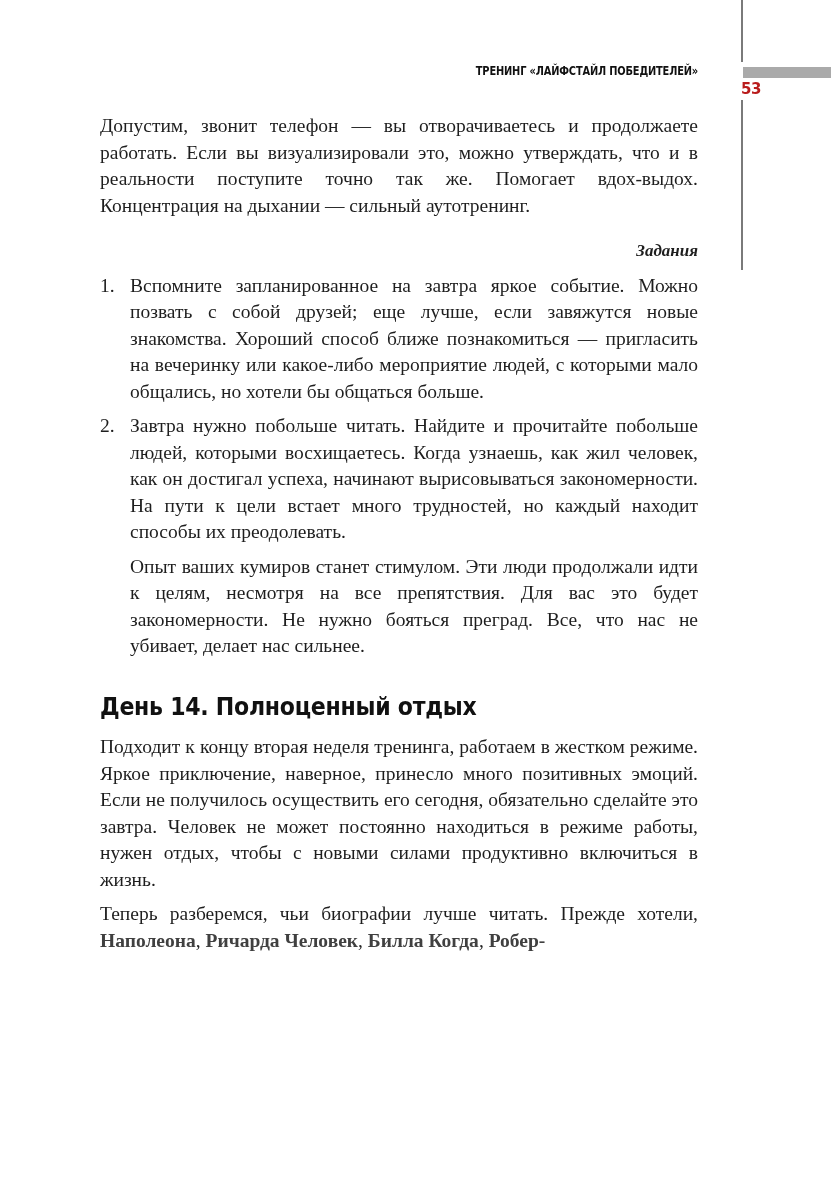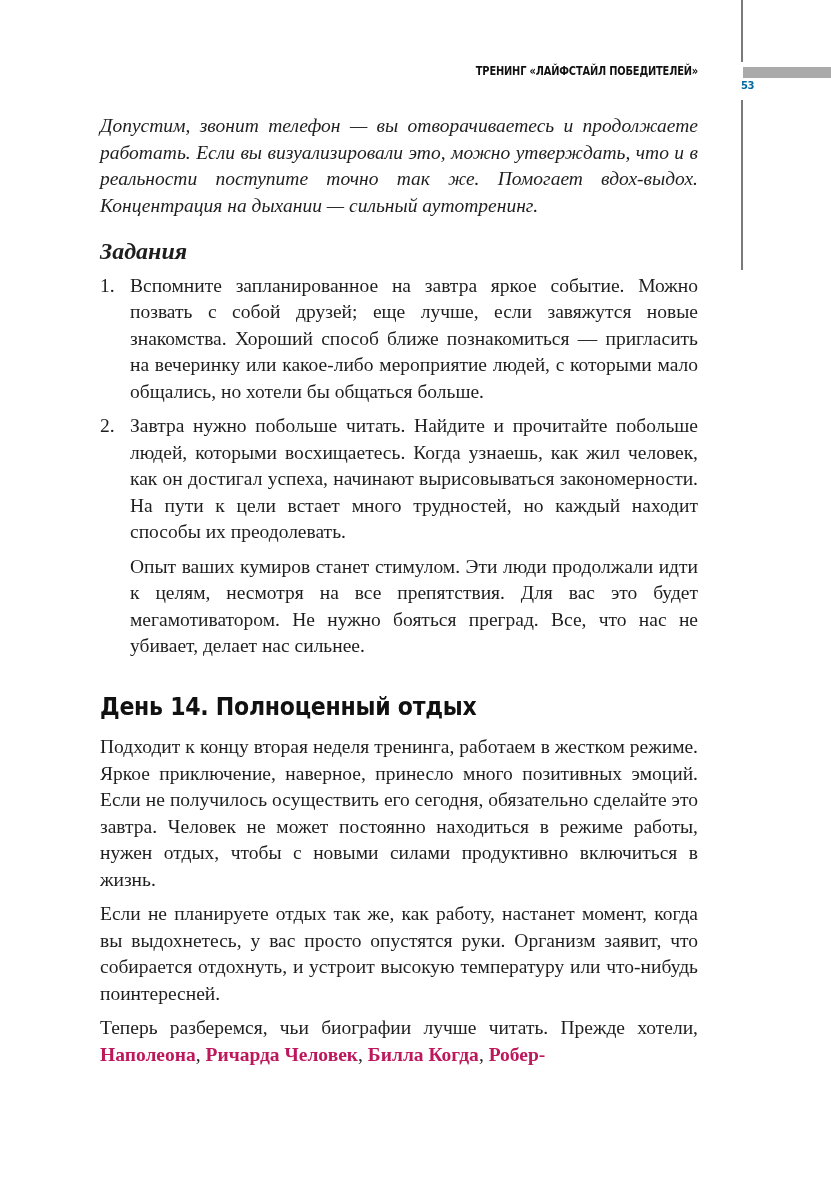--- a/index.html
+++ b/index.html
@@ -6,45 +6,45 @@
   body {
     width: 831px; height: 1200px; background: #ffffff; position: relative; overflow: hidden;
     color: #1a1a1a;
   }
   .vline { position: absolute; left: 741px; width: 2px; background: #7a7a7a; }
   .vline.top { top: 0; height: 62px; }
   .vline.bottom { top: 100px; height: 170px; }
   .gray-bar { position: absolute; left: 743px; top: 67px; width: 88px; height: 11px; background: #aaaaaa; }
   .page-num {
     position: absolute; left: 741px; top: 80px;
-    font-family: "DejaVu Sans", sans-serif; font-weight: bold; font-size: 10px; color: #0369a1;
+    font-family: "DejaVu Sans", sans-serif; font-weight: bold; font-size: 15px; color: #b91c1c;
     letter-spacing: -0.5px;
   }
   .running-head {
     position: absolute; right: 133px; top: 64px;
     font-family: "DejaVu Sans", sans-serif; font-weight: bold; font-size: 12px; color: #111;
     transform: scaleX(0.82); transform-origin: right center; white-space: nowrap; letter-spacing: -0.2px;
   }
   .content {
     position: absolute; left: 100px; top: 113px; width: 598px;
     font-family: "Liberation Serif", serif; font-size: 19.5px; line-height: 26.5px; color: #1e1e1e;
   }
   p { margin: 0 0 8px 0; text-align: justify; hyphens: none; }
-  .para-first { margin-bottom: 19px; font-style: italic; }
-  .tasks-heading { font-style: italic; font-weight: bold; margin: 8px 0 5px 0; font-size: 24px; }
+  .para-first { margin-bottom: 19px; }
+  .tasks-heading { font-style: italic; font-weight: bold; margin: 8px 0 5px 0; font-size: 17px; text-align: right; }
   ol.tasks { list-style: none; padding: 0; margin: 0; }
   ol.tasks li { position: relative; padding-left: 30px; margin-bottom: 6px; }
   ol.tasks li .num { position: absolute; left: 0; top: 0; }
   ol.tasks li p { margin: 8px 0 8px 0; }
   .section-title {
     font-family: "DejaVu Sans", sans-serif; font-weight: bold; font-size: 24px; color: #111;
     margin: 34px 0 14px 0; transform: scaleX(0.92); transform-origin: left center; white-space: nowrap;
     letter-spacing: -0.3px;
   }
-  b { font-weight: bold; color: #be185d; }
+  b { font-weight: bold; color: #404040; }
 </style>
 </head>
 <body>
 
 <div class="vline top"></div>
 <div class="gray-bar"></div>
 <div class="page-num">53</div>
 <div class="vline bottom"></div>
 <div class="running-head">ТРЕНИНГ «ЛАЙФСТАЙЛ ПОБЕДИТЕЛЕЙ»</div>
 
@@ -53,21 +53,20 @@
 
   <div class="tasks-heading">Задания</div>
   <ol class="tasks">
     <li>
       <span class="num">1.</span>
       <p>Вспомните запланированное на завтра яркое событие. Можно позвать с собой друзей; еще лучше, если завяжутся новые знакомства. Хороший способ ближе познакомиться — пригласить на вечеринку или какое-либо мероприятие людей, с которыми мало общались, но хотели бы общаться больше.</p>
     </li>
     <li>
       <span class="num">2.</span>
       <p>Завтра нужно побольше читать. Найдите и прочитайте побольше людей, которыми восхищаетесь. Когда узнаешь, как жил человек, как он достигал успеха, начинают вырисовываться закономерности. На пути к цели встает много трудностей, но каждый находит способы их преодолевать.</p>
-      <p>Опыт ваших кумиров станет стимулом. Эти люди продолжали идти к целям, несмотря на все препятствия. Для вас это будет мегамотиватором. Не нужно бояться преград. Все, что нас не убивает, делает нас сильнее.</p>
+      <p>Опыт ваших кумиров станет стимулом. Эти люди продолжали идти к целям, несмотря на все препятствия. Для вас это будет закономерности. Не нужно бояться преград. Все, что нас не убивает, делает нас сильнее.</p>
     </li>
   </ol>
 
   <div class="section-title">День 14. Полноценный отдых</div>
   <p>Подходит к концу вторая неделя тренинга, работаем в жестком режиме. Яркое приключение, наверное, принесло много позитивных эмоций. Если не получилось осуществить его сегодня, обязательно сделайте это завтра. Человек не может постоянно находиться в режиме работы, нужен отдых, чтобы с новыми силами продуктивно включиться в жизнь.</p>
-  <p>Если не планируете отдых так же, как работу, настанет момент, когда вы выдохнетесь, у вас просто опустятся руки. Организм заявит, что собирается отдохнуть, и устроит высокую температуру или что-нибудь поинтересней.</p>
   <p><span>Теперь разберемся, чьи биографии лучше читать. Прежде хотели, </span><b>Наполеона</b><span>, </span><b>Ричарда Человек</b><span>, </span><b>Билла Когда</b><span>, </span><b>Робер-</b></p>
 </div>
 
 </body></html>

